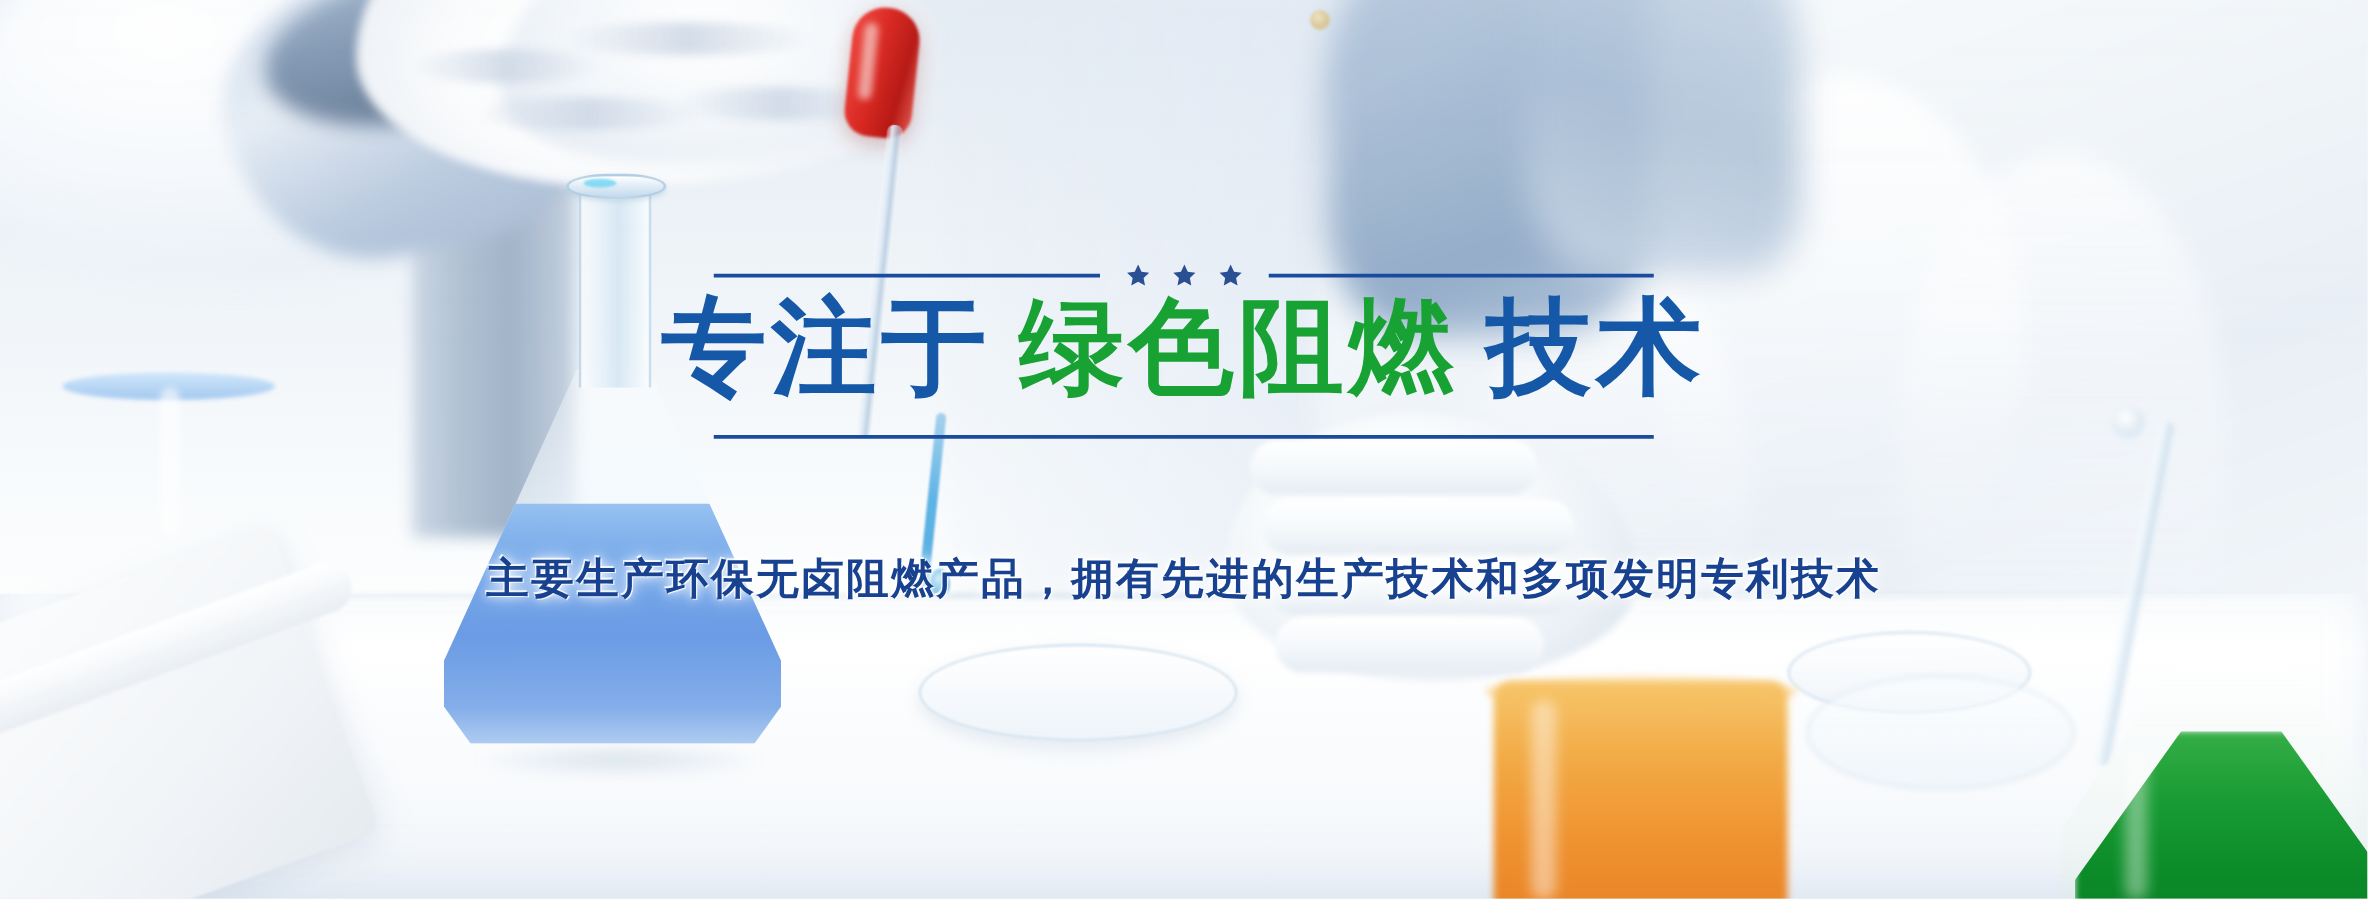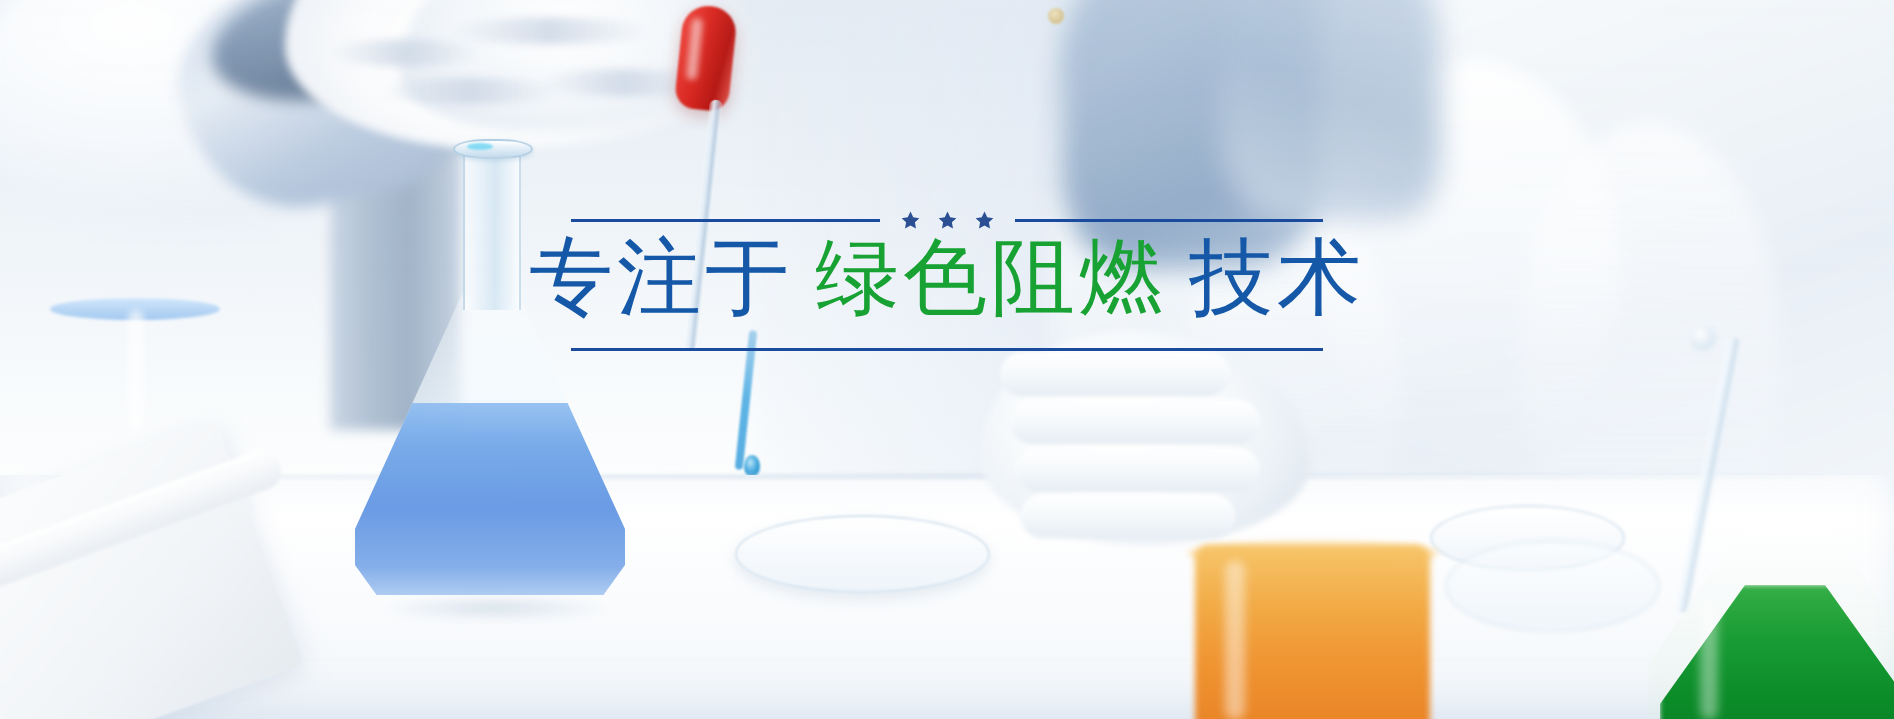--- a/index.html
+++ b/index.html
@@ -345,21 +345,21 @@
     width:21px; height:21px; display:block;
     color:#2b4f93;
   }
   .star svg{ display:block; width:21px; height:21px; fill:#2b4f93; }
 
   
   .headline{
     position:absolute; top:232px; left:50%; transform:translateX(-50%);
     white-space:nowrap;
     font-size:84px; line-height:1.08;
-    font-weight:400; letter-spacing:4px;
+    font-weight:700; letter-spacing:4px;
     font-family:"DejaVu Sans","Liberation Sans",sans-serif;
   }
   .hl-blue{ color:#1658a8; }
   .hl-green{ color:#17a233; }
   .hl-gap{ display:inline-block; width:22px; }
 
   
   .headline-rule{
     position:absolute; top:348px; left:50%; transform:translateX(-50%);
     width:752px; height:3px; background:#1a4b9c;
@@ -489,15 +489,16 @@
         </span>
       </span>
       <span class="rule-line"></span>
     </div>
 
     <h1 class="headline"><span class="hl-blue">专注于</span><span class="hl-gap"></span><span class="hl-green">绿色阻燃</span><span class="hl-gap"></span><span class="hl-blue">技术</span></h1>
 
     <div class="headline-rule"></div>
 
 
+    <div class="desc">主要生产环保无卤阻燃产品，拥有先进的生产技术和多项发明专利技术</div>
 
   </div>
 </div>
 
 </body></html>

